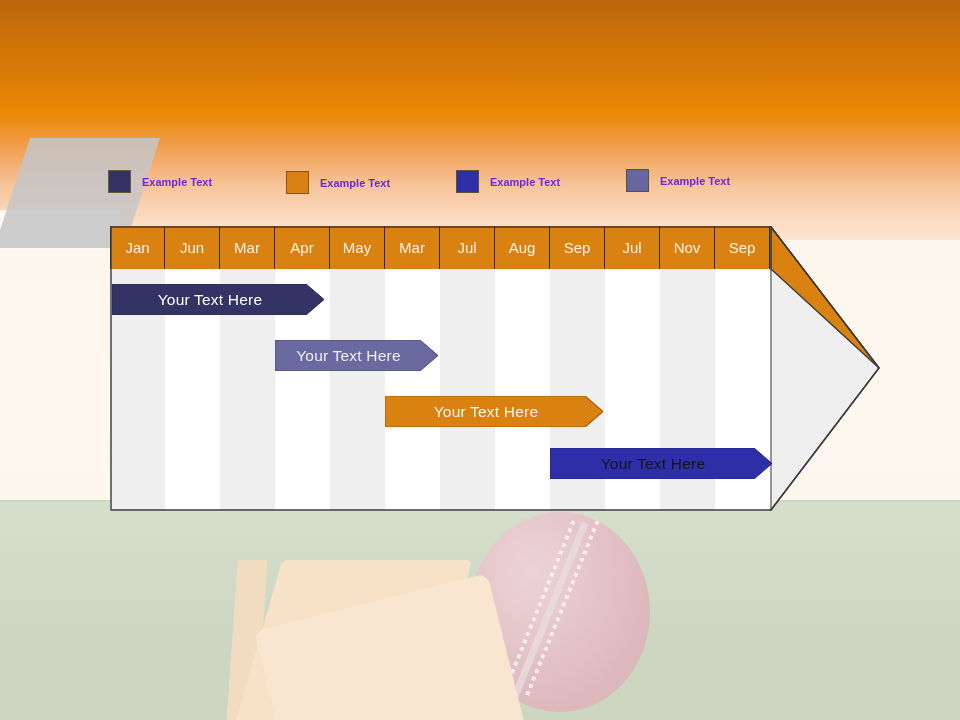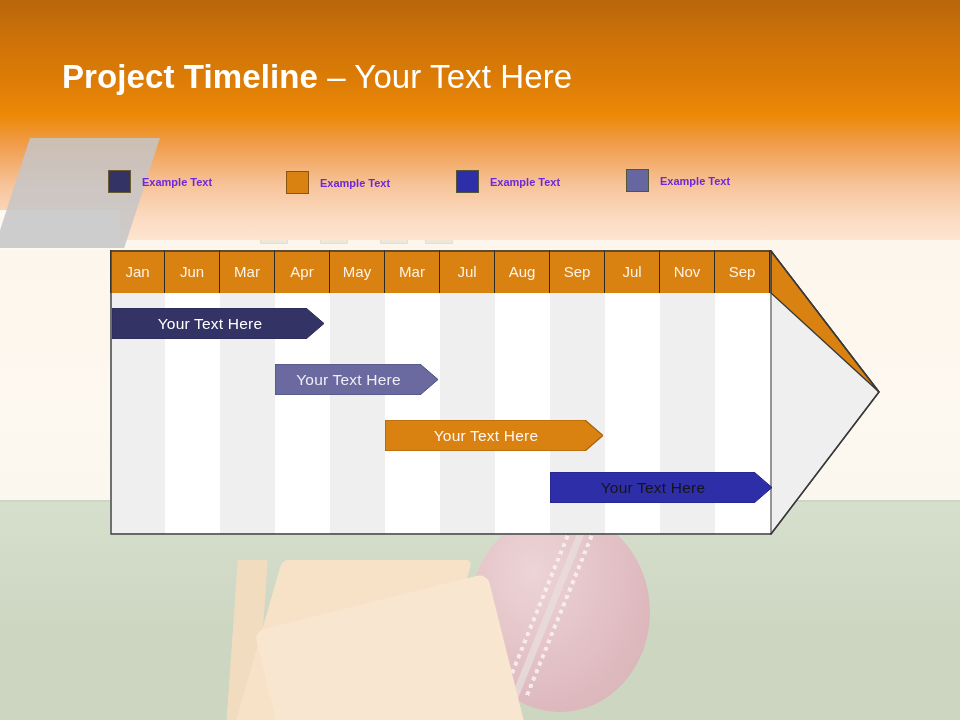--- a/index.html
+++ b/index.html
@@ -174,21 +174,21 @@
   }
   .legend-label {
     font-size: 11px;
     font-weight: bold;
     color: #6d28d9;
   }
 
   
   .tl-wrap {
     position: absolute;
-    left: 110px; top: 250px;
+    left: 110px; top: 226px;
     width: 770px; height: 323px;
   }
   .tl-arrow-bg {
     position: absolute;
     left: 0; top: 0;
     width: 770px; height: 285px;
   }
   .grid-body {
     position: absolute;
     left: 0; top: 0;
@@ -259,23 +259,20 @@
   <div class="bail" style="left:352px; top:206px; width:70px;"></div>
   <div class="stump" style="left:260px; top:212px; height:30px;"></div>
   <div class="stump" style="left:320px; top:212px; height:30px;"></div>
   <div class="stump" style="left:380px; top:212px; height:30px;"></div>
   <div class="stump" style="left:425px; top:212px; height:30px;"></div>
 
   <div class="bg-top2"></div>
   <div class="white-band"></div>
   <div class="gray-band"></div>
 
-  <div class="title">
-    <span class="strong">Project Timeline</span><span class="light"> – Your Text Here</span>
-  </div>
 
   <div class="legend">
     <div class="legend-item" style="left:0px; top:2px;">
       <span class="legend-swatch" style="background:#333366; border-color:#6b5a2b;"></span>
       <span class="legend-label">Example Text</span>
     </div>
     <div class="legend-item" style="left:178px; top:3px;">
       <span class="legend-swatch" style="background:#da8211; border-color:#8a5510;"></span>
       <span class="legend-label">Example Text</span>
     </div>

